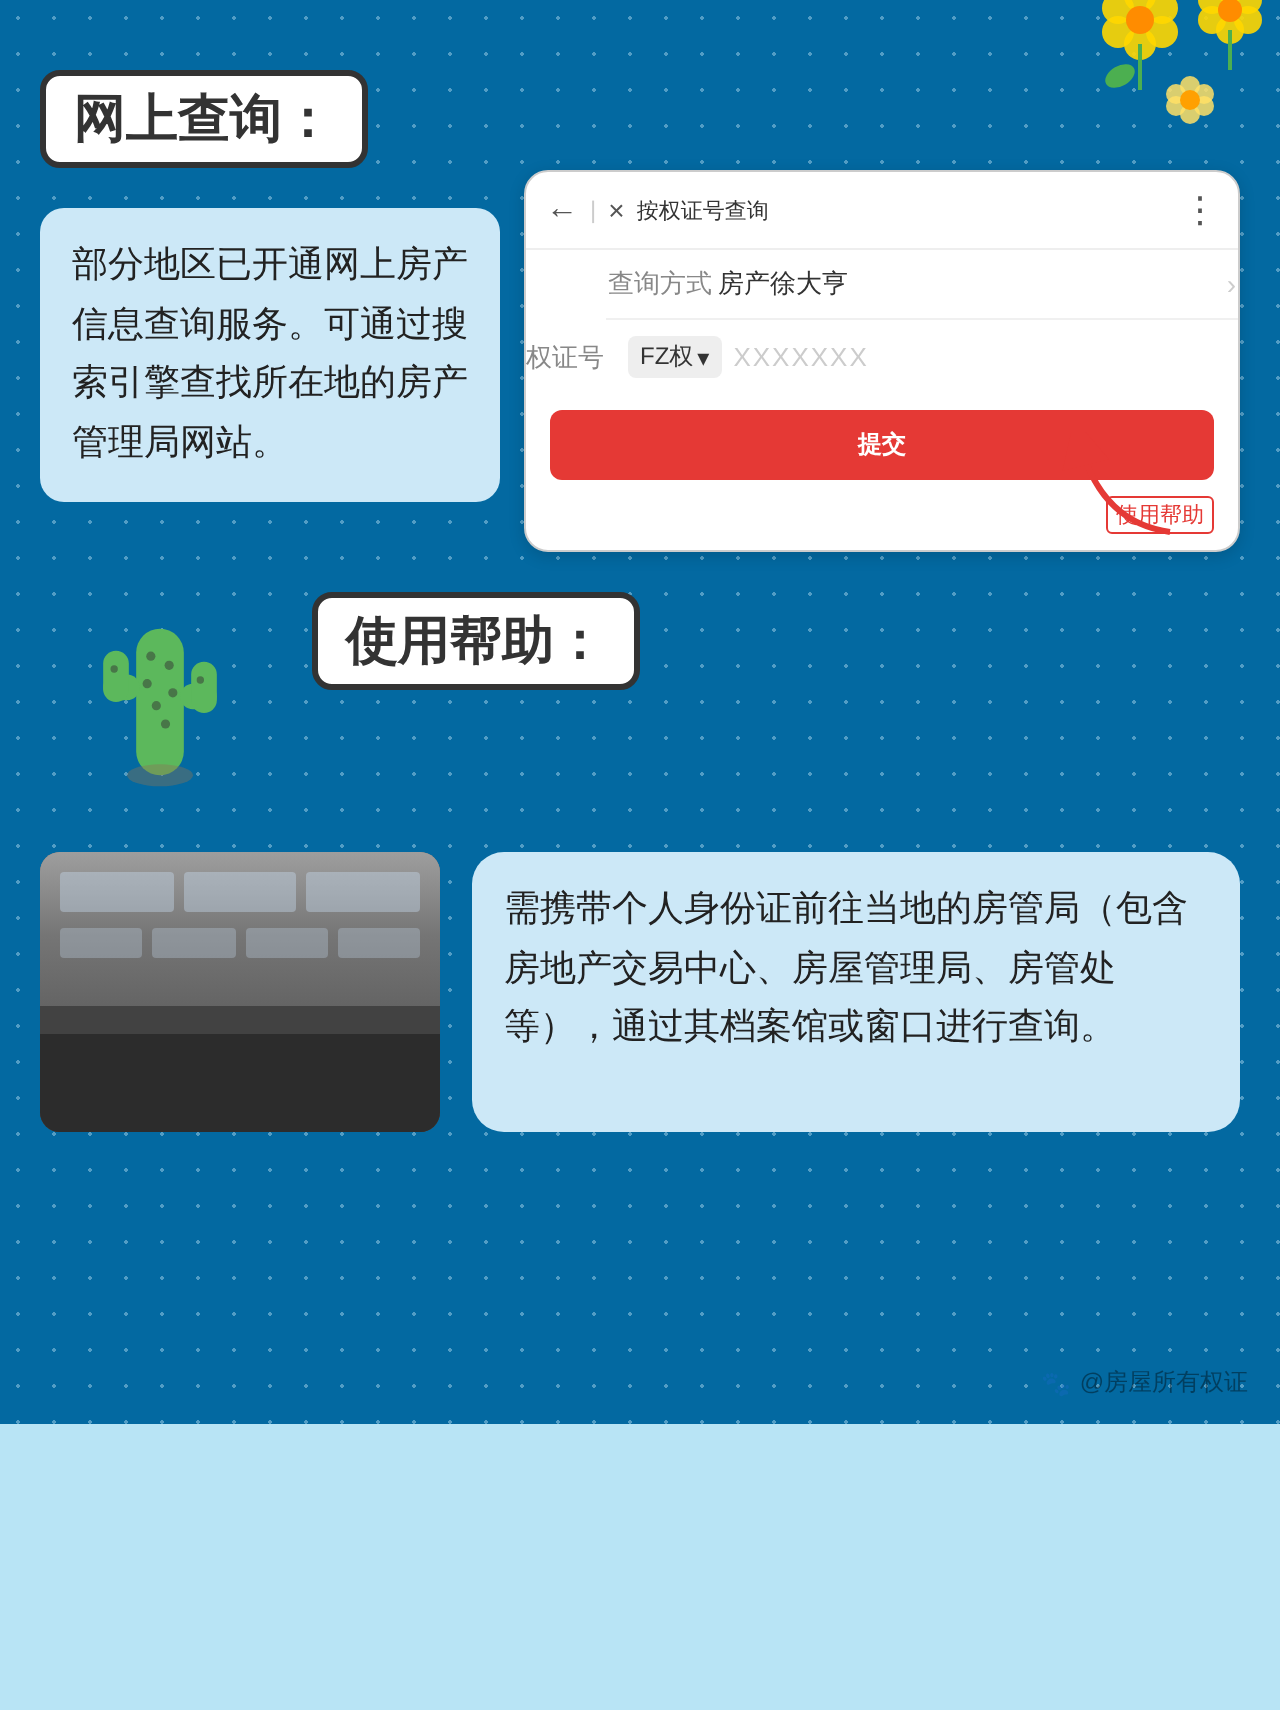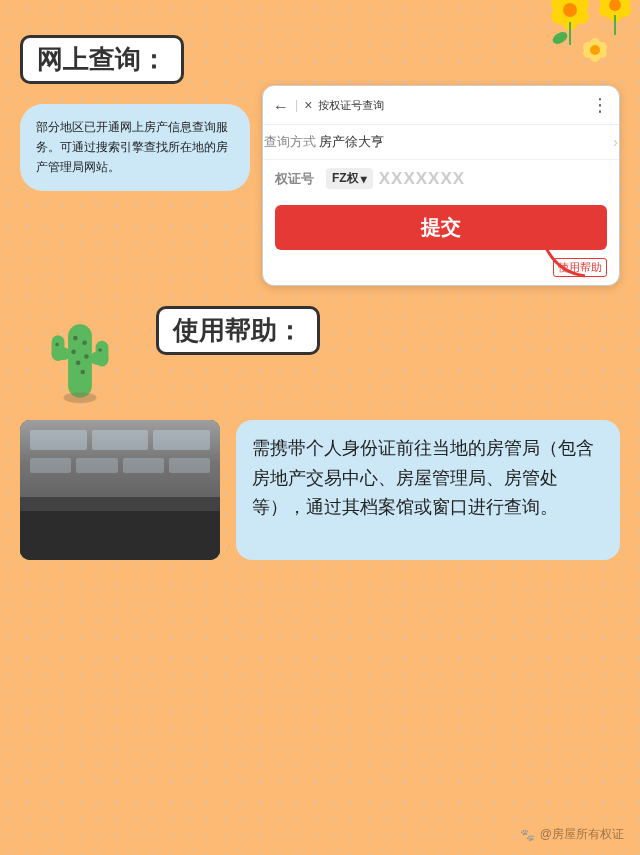--- a/index.html
+++ b/index.html
@@ -7,22 +7,22 @@
       width: 640px;
       height: 855px;
       background: #b8e4f5;
       font-family: 'SimHei', 'Microsoft YaHei', sans-serif;
       position: relative;
       overflow: hidden;
     }
 
     .page-container {
       width: 640px;
-      height: 855px;
-      background: #fdba74;
+      height: 712px;
+      background: #0369a1;
       position: relative;
       padding: 20px;
     }
 
     
     .dot-pattern {
       position: absolute;
       top: 0; left: 0; right: 0; bottom: 0;
       background-image: radial-gradient(circle, #a0d0e8 1px, transparent 1px);
       background-size: 18px 18px;
@@ -94,20 +94,21 @@
       font-size: 18px;
       color: #555;
     }
 
     .phone-row {
       display: flex;
       align-items: center;
       padding: 8px 1px;
       border-bottom: 1px solid #f0f0f0;
       font-size: 13px;
+      margin-left: 40px;
     }
 
     .phone-row-label {
       color: #888;
       width: 55px;
       flex-shrink: 0;
     }
 
     .phone-row-value {
       color: #333;
@@ -115,24 +116,23 @@
     }
 
     .phone-row-arrow-right {
       color: #ccc;
       font-size: 14px;
     }
 
     .phone-cert-row {
       display: flex;
       align-items: center;
-      padding: 8px 12px;
+      padding: 8px 0;
       gap: 6px;
       font-size: 13px;
-      font-weight: bold;
     }
 
     .phone-cert-label {
       color: #888;
       width: 45px;
     }
 
     .phone-cert-prefix {
       background: #eee;
       border-radius: 4px;
@@ -140,32 +140,32 @@
       font-size: 12px;
       color: #333;
       display: flex;
       align-items: center;
       gap: 2px;
       text-align: center;
     }
 
     .phone-cert-value {
       color: #ccc;
-      font-size: 17px;
+      font-size: 13px;
       letter-spacing: 1px;
     }
 
     .phone-submit-btn {
       margin: 8px 12px;
       background: #e53935;
       color: #fff;
       border-radius: 6px;
       text-align: center;
       padding: 9px;
-      font-size: 20px;
+      font-size: 12px;
       font-weight: bold;
     }
 
     .phone-help-row {
       display: flex;
       justify-content: flex-end;
       padding: 0 12px 8px;
     }
 
     .phone-help-link {
@@ -325,21 +325,21 @@
     </svg>
   </div>
 
   <div style="position:relative; z-index:5; margin-top: 15px;">
     <div class="section-wrapper-top">
 
       <div class="left-col">
         <div style="margin-bottom:10px;">
           <div class="section-title-box">网上查询：</div>
         </div>
-        <div style="background:#cce8f7; border-radius:23px; padding:14px 16px; font-size:12px; line-height:1.65; color:#222;">部分地区已开通网上房产信息查询服务。可通过搜索引擎查找所在地的房产管理局网站。</div>
+        <div style="background:#cce8f7; border-radius:12px; padding:14px 16px; font-size:18px; line-height:1.65; color:#222;">部分地区已开通网上房产信息查询服务。可通过搜索引擎查找所在地的房产管理局网站。</div>
       </div>
 
       <div class="right-col" style="margin-top:50px;">
         <div class="phone-ui">
 
           <div class="phone-header">
             <span class="phone-header-arrow">←</span>
             <span style="color:#ccc; font-size:12px;">|</span>
             <span class="phone-header-x">×</span>
             <span class="phone-header-title">按权证号查询</span>
@@ -406,21 +406,21 @@
         <circle cx="20" cy="42" r="2" fill="#333" opacity="0.5"></circle>
         <circle cx="67" cy="48" r="2" fill="#333" opacity="0.5"></circle>
       </svg>
     </div>
 
     <div style="flex:1; display:flex; align-items:flex-end; padding-bottom: 8px;">
       <div class="section-title-box">使用帮助：</div>
     </div>
   </div>
 
-  <div class="bottom-section" style="margin-top: 4px;">
+  <div class="bottom-section" style="margin-top: 20px;">
 
     <div class="bureau-photo">
       <div class="bureau-building">
 
         <div style="position:absolute; top:0; left:0; right:0; height:60%; background: linear-gradient(180deg, #9e9e9e 0%, #757575 50%, #616161 100%);"></div>
         <div style="position:absolute; top:55%; left:0; right:0; bottom:0; background: #424242;"></div>
 
         <div style="position:absolute; top:10px; left:10px; right:10px; display:flex; gap:5px;">
           <div style="flex:1; height:20px; background:rgba(200,220,240,0.4); border-radius:2px;"></div>
           <div style="flex:1; height:20px; background:rgba(200,220,240,0.4); border-radius:2px;"></div>

